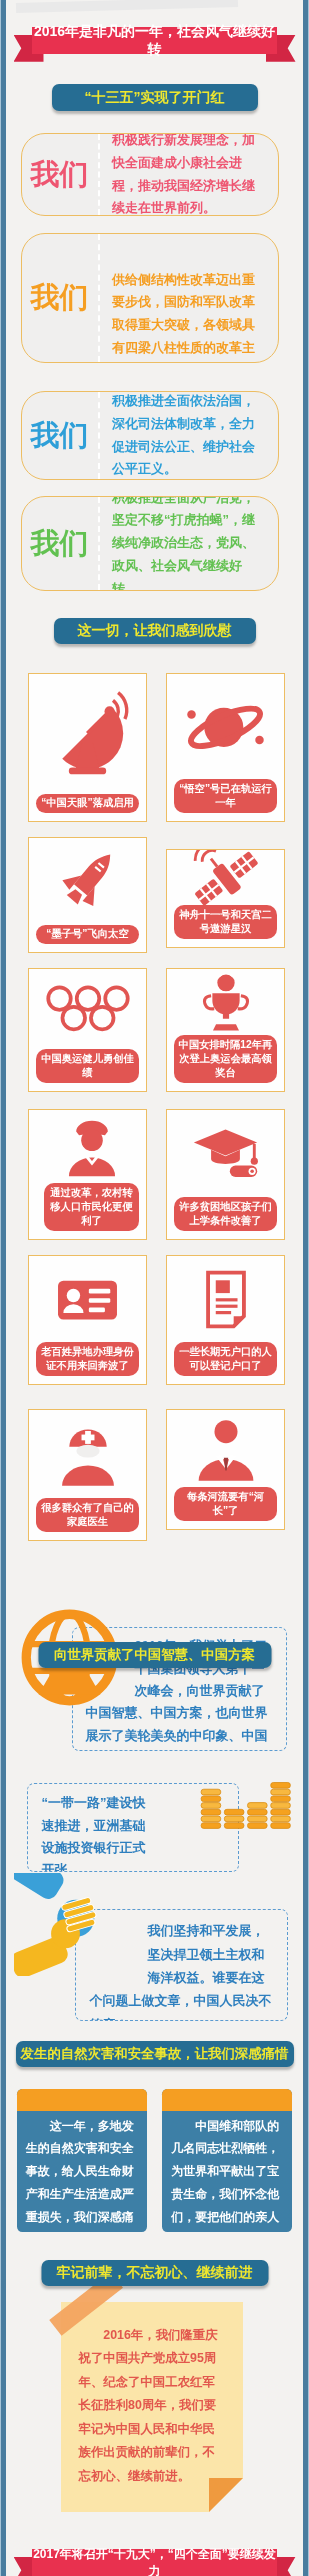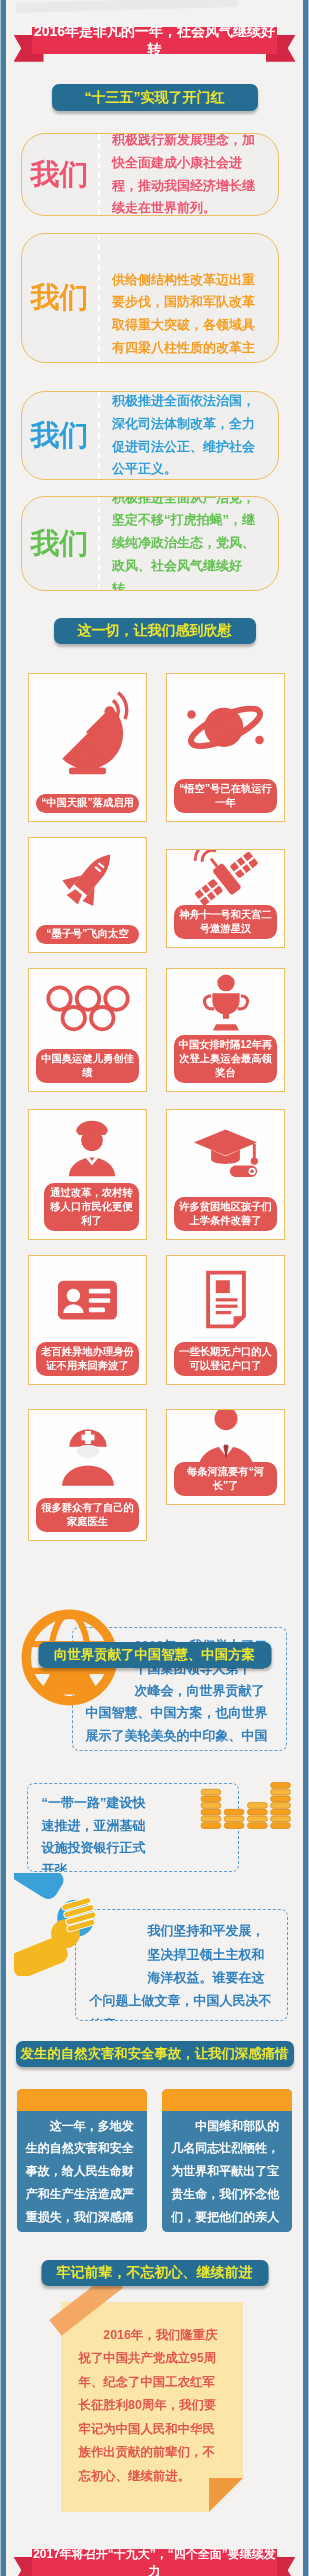--- a/index.html
+++ b/index.html
@@ -247,21 +247,21 @@
         <path d="M22 8 h56 v68 l-16 16 h-40 Z" fill="none" stroke="#e15552" stroke-width="6"></path>
         <rect x="34" y="20" width="22" height="20"></rect>
         <rect x="34" y="48" width="34" height="5"></rect>
           <rect x="34" y="58" width="34" height="5"></rect>
           <rect x="34" y="68" width="24" height="5"></rect>
         <path d="M78 76 l-16 16 v-16 Z"></path>
       </svg>
     </div>
     <div class="lbl">一些长期无户口的人可以登记户口了</div>
   </div>
-  <div class="gcard" style="left:166px;top:1409px;height:96px;">
+  <div class="gcard" style="left:166px;top:1409px;height:121px;">
     <div class="ic">
       <svg width="72" height="72" viewBox="0 0 100 100" fill="#e15552">
         <circle cx="50" cy="26" r="16"></circle>
         <path d="M12 94 a38 30 0 0 1 76 0 Z"></path>
         <polygon points="36,60 50,78 44,58" fill="#fff"></polygon>
           <polygon points="64,60 50,78 56,58" fill="#fff"></polygon>
         <polygon points="47,62 53,62 51,80 49,80" fill="#9e3d3c"></polygon>
       </svg>
     </div>
     <div class="lbl">每条河流要有“河长”了</div>

